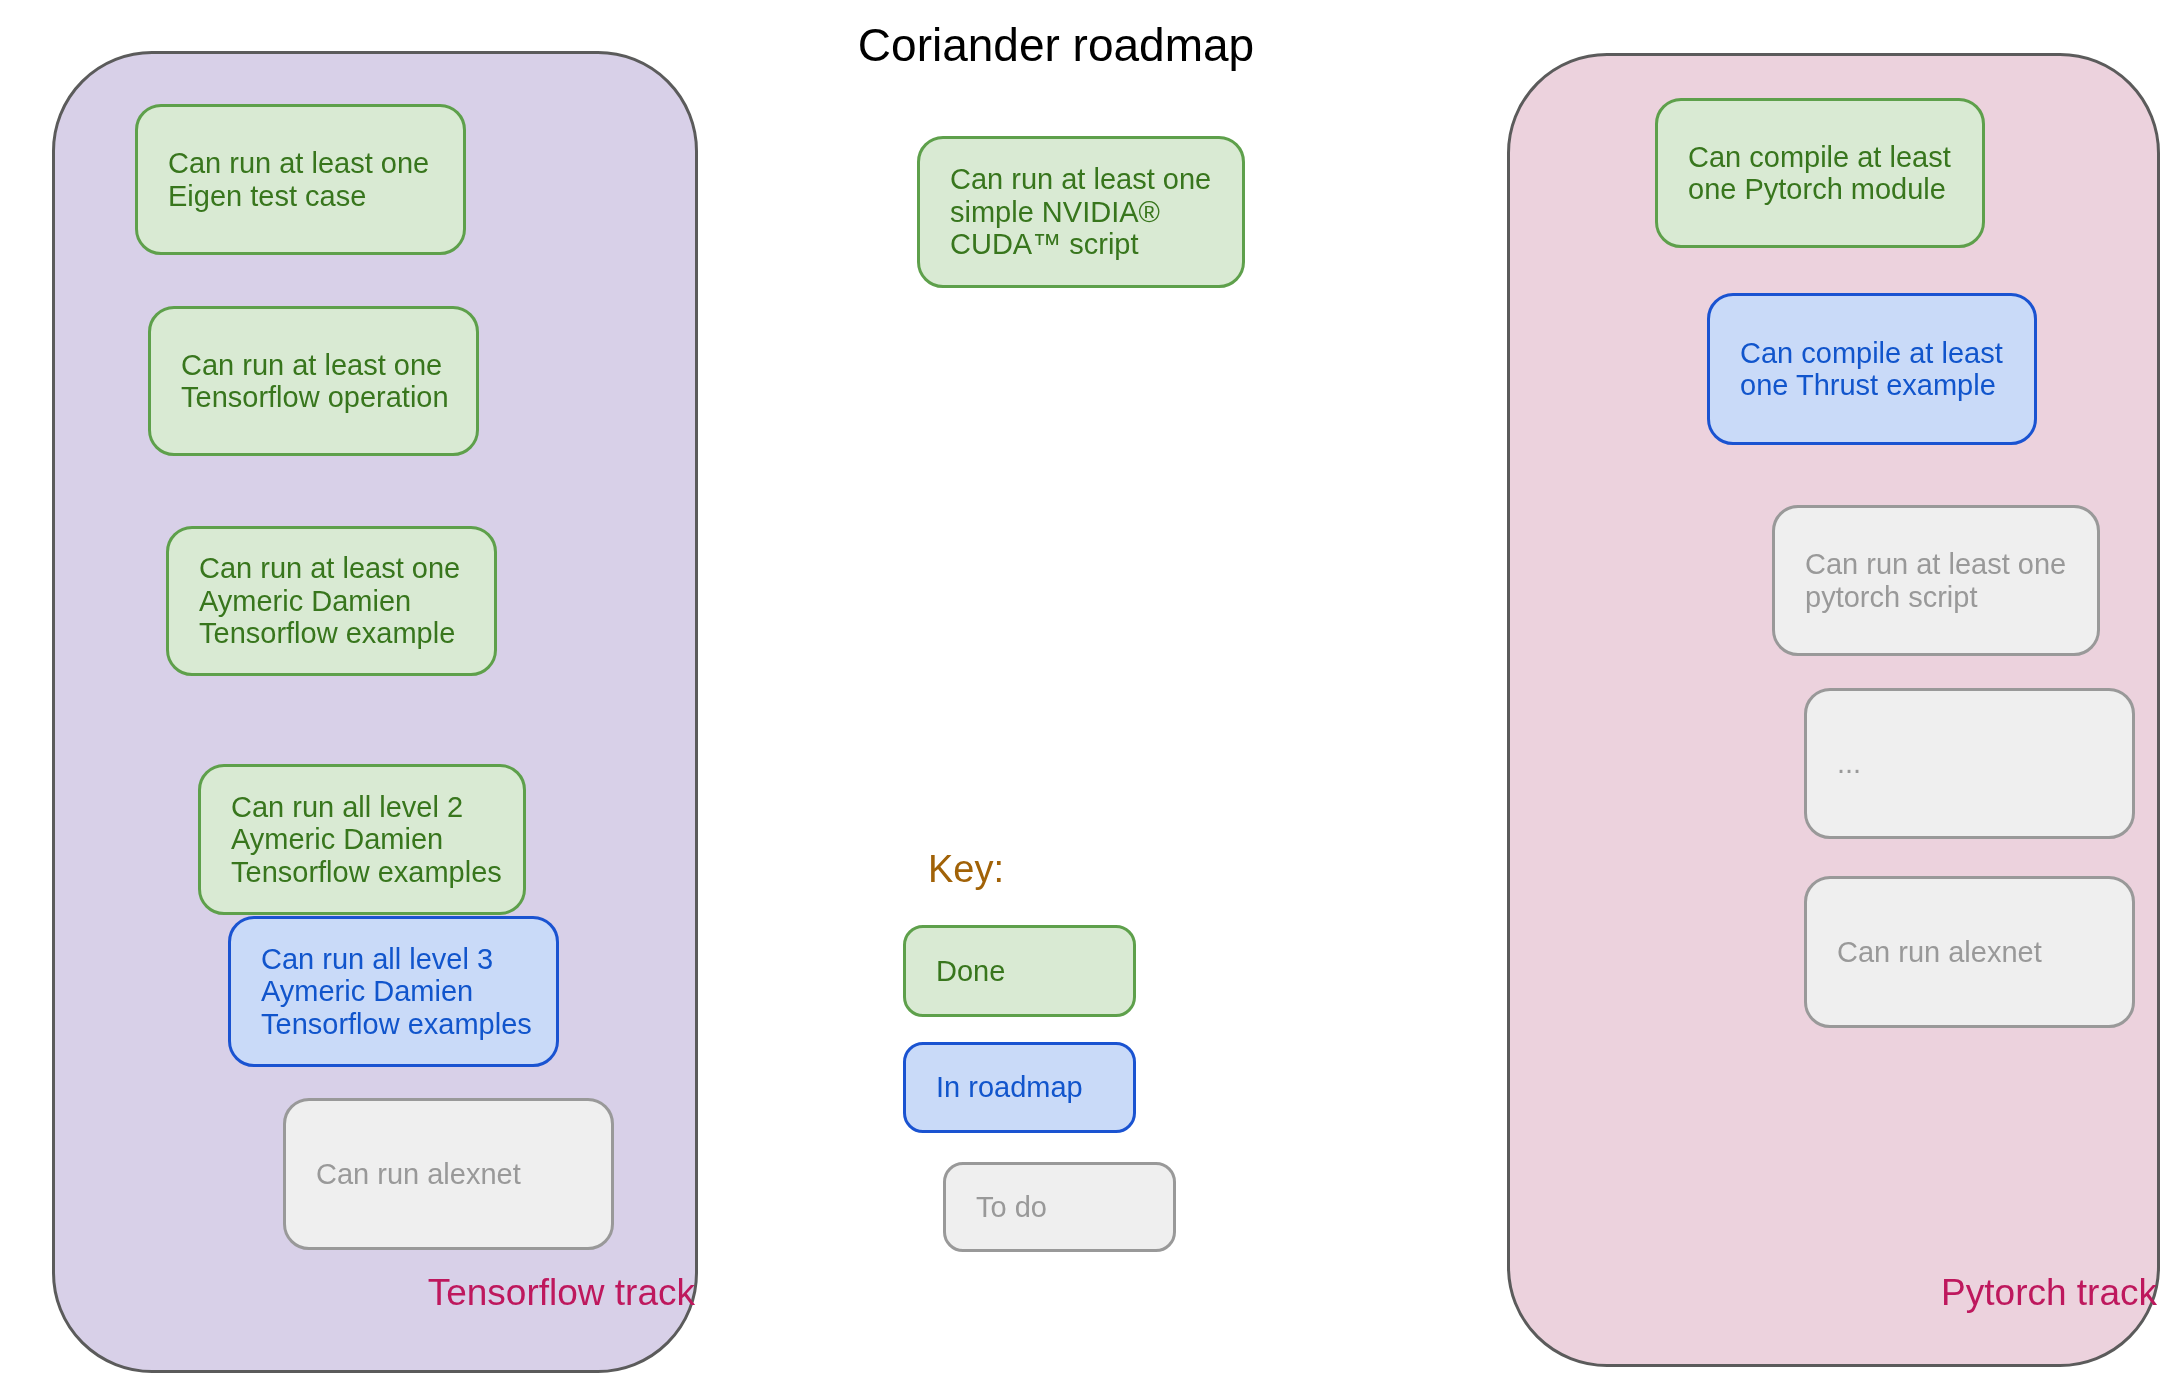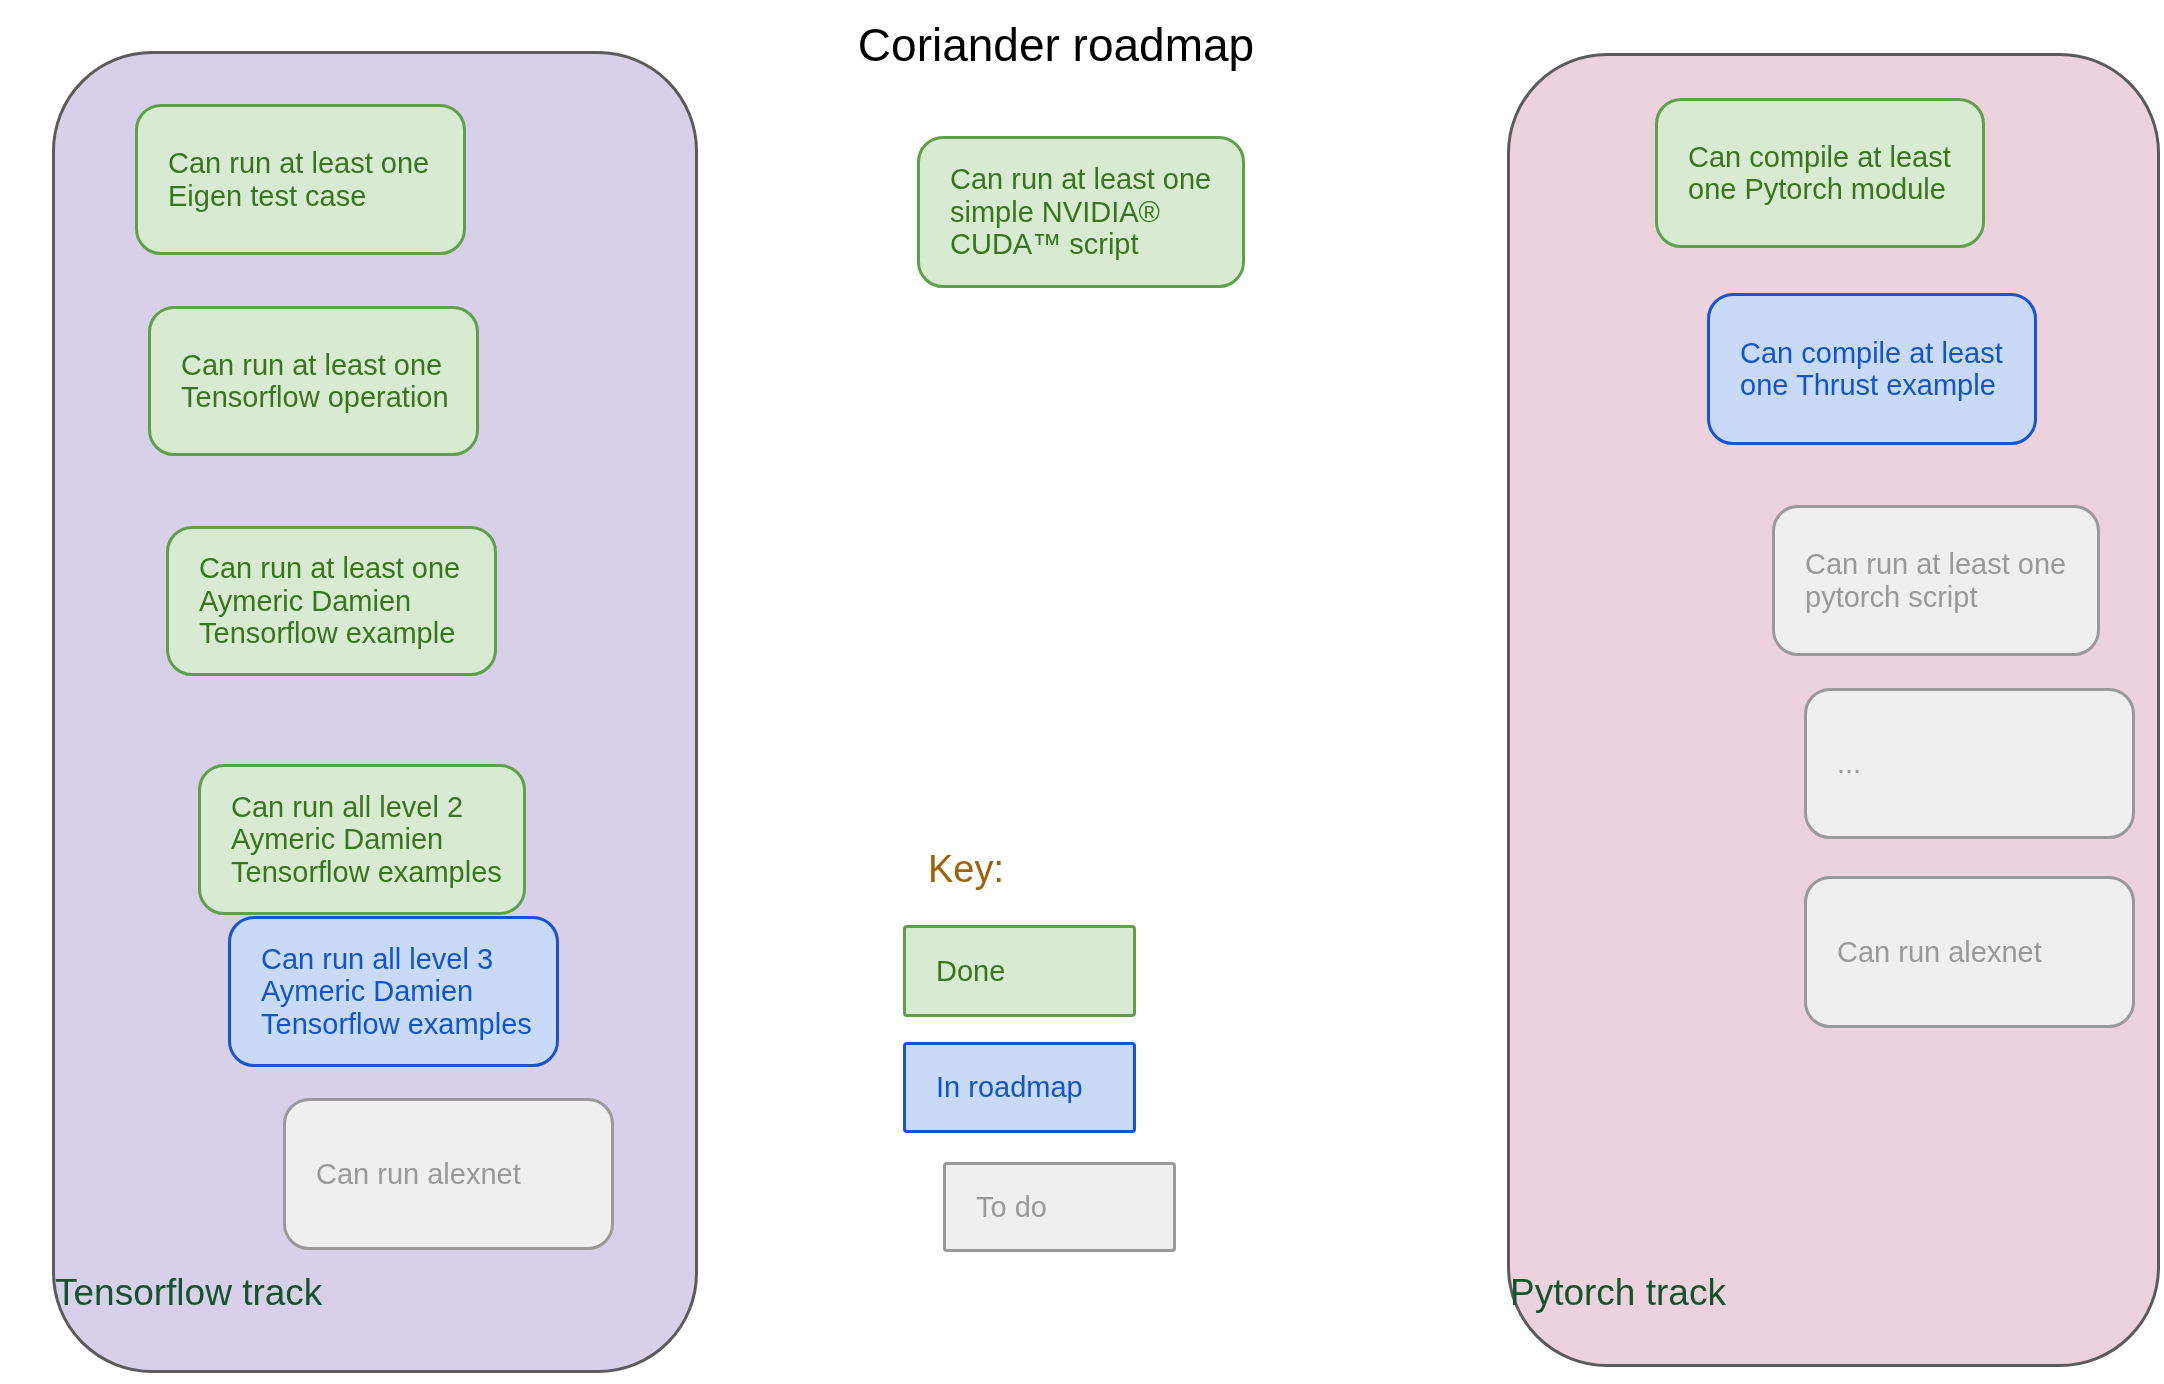--- a/index.html
+++ b/index.html
@@ -18,21 +18,21 @@
   .track {
     position:absolute;
     border:3px solid #5b5b5b;
     border-radius:100px;
     box-sizing:border-box;
   }
   .track.tf { left:52px;  top:51px; width:646px; height:1322px; background:#d8d0e8; }
   .track.pt { left:1507px; top:53px; width:653px; height:1314px; background:#ecd2dd; }
   .track-label {
     position:absolute; left:0; width:100%;
-    text-align:left; font-size:37px; color:#14532d;
+    text-align:right; font-size:37px; color:#be185d;
   }
   .track.tf .track-label { top:1218px; }
   .track.pt .track-label { top:1216px; }
   .box {
     position:absolute;
     box-sizing:border-box;
     border:3px solid;
     border-radius:26px;
     display:flex; align-items:center;
     font-size:29px; line-height:1.12;
@@ -57,21 +57,21 @@
   .pt-b3 { left:262px; top:449px; width:328px; height:151px; }
   .pt-b4 { left:294px; top:632px; width:331px; height:151px; }
   .pt-b5 { left:294px; top:820px; width:331px; height:152px; }
 
   
   .cuda-box { left:917px; top:136px; width:328px; height:152px; }
   .key-label {
     position:absolute; left:928px; top:848px;
     font-size:38px; color:#a16207;
   }
-  .key-box { left:903px; width:233px; border-radius:4px; }
+  .key-box { left:903px; width:233px; border-radius:20px; }
   .key-done       { top:925px;  height:92px; }
   .key-inprogress { top:1042px; height:91px; }
   .key-todo       { top:1162px; height:90px;margin-left:40px; }
 </style>
 </head>
 <body>
 
 <div id="canvas">
 
   <div class="title">Coriander roadmap</div>

